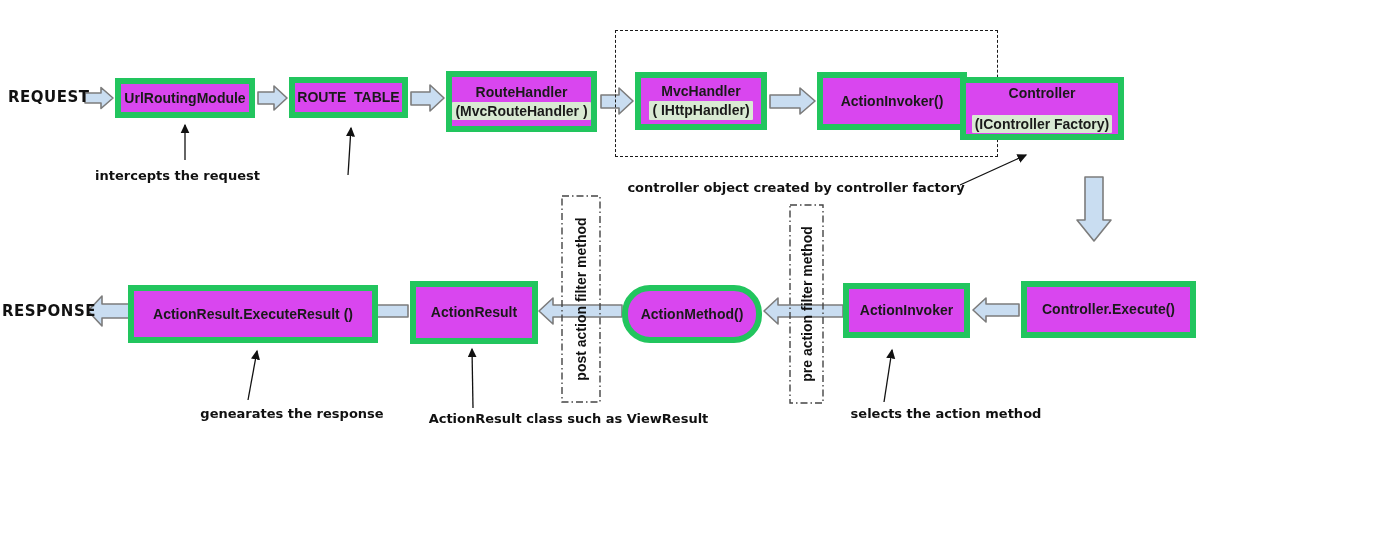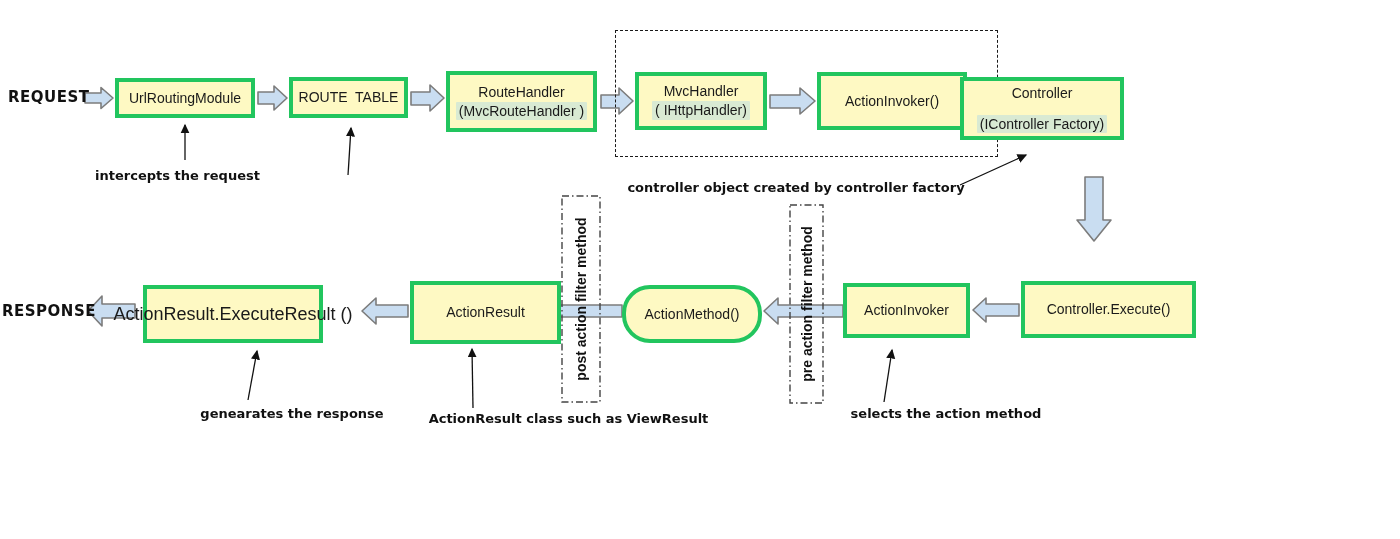--- a/index.html
+++ b/index.html
@@ -1,23 +1,23 @@
 <!DOCTYPE html>
 <html><head>
 <meta charset="utf-8">
 <style>
   html,body{margin:0;padding:0;background:#ffffff;}
   #canvas{
     position:relative;width:1400px;height:539px;background:#ffffff;overflow:hidden;
     font-family:"Liberation Sans",sans-serif;
   }
   .node{
-    position:absolute;background:#fef9c3;border:4px solid #22c55e;
+    position:absolute;background:#d946ef;border:6px solid #22c55e;
     display:flex;flex-direction:column;align-items:center;justify-content:center;
-    font-weight:normal;font-size:14px;color:#1a1a1a;line-height:1.35;
+    font-weight:bold;font-size:14px;color:#1a1a1a;line-height:1.35;
     text-align:center;box-sizing:border-box;white-space:pre;
   }
   .hl{background:#d9ead3;padding:0 3px;border-radius:1px;}
   .note{
     position:absolute;font-family:"DejaVu Sans",sans-serif;font-weight:bold;
     font-size:13px;color:#111;text-align:center;white-space:pre;
   }
   .endpoint{
     position:absolute;font-family:"DejaVu Sans",sans-serif;font-weight:bold;
     font-size:15px;color:#111;white-space:pre;letter-spacing:.5px;
@@ -103,24 +103,24 @@
 
   <div class="node" style="left:1021px;top:281px;width:175px;height:57px;">
     <span>Controller.Execute()</span>
   </div>
   <div class="node" style="left:843px;top:283px;width:127px;height:55px;">
     <span>ActionInvoker</span>
   </div>
   <div class="node" style="left:622px;top:285px;width:140px;height:58px;border-radius:28px;">
     <span>ActionMethod()</span>
   </div>
-  <div class="node" style="left:410px;top:281px;width:151px;height:63px;">
+  <div class="node" style="left:410px;top:281px;width:128px;height:63px;">
     <span>ActionResult</span>
   </div>
-  <div class="node" style="left:143px;top:285px;width:180px;height:58px;font-size:18px;">
+  <div class="node" style="left:128px;top:285px;width:250px;height:58px;font-size:14px;">
     <span>ActionResult.ExecuteResult ()</span>
   </div>
 
   <div class="filter-label" style="left:486px;top:288px;">post action filter method</div>
   <div class="filter-label" style="left:712px;top:293px;">pre action filter method</div>
 
   <div class="note" style="left:90px;top:168px;width:175px;">intercepts the request</div>
   <div class="note" style="left:620px;top:180px;width:352px;">controller object created by controller factory</div>
   <div class="note" style="left:196px;top:406px;width:192px;">genearates the response</div>
   <div class="note" style="left:426px;top:411px;width:285px;">ActionResult class such as ViewResult</div>

